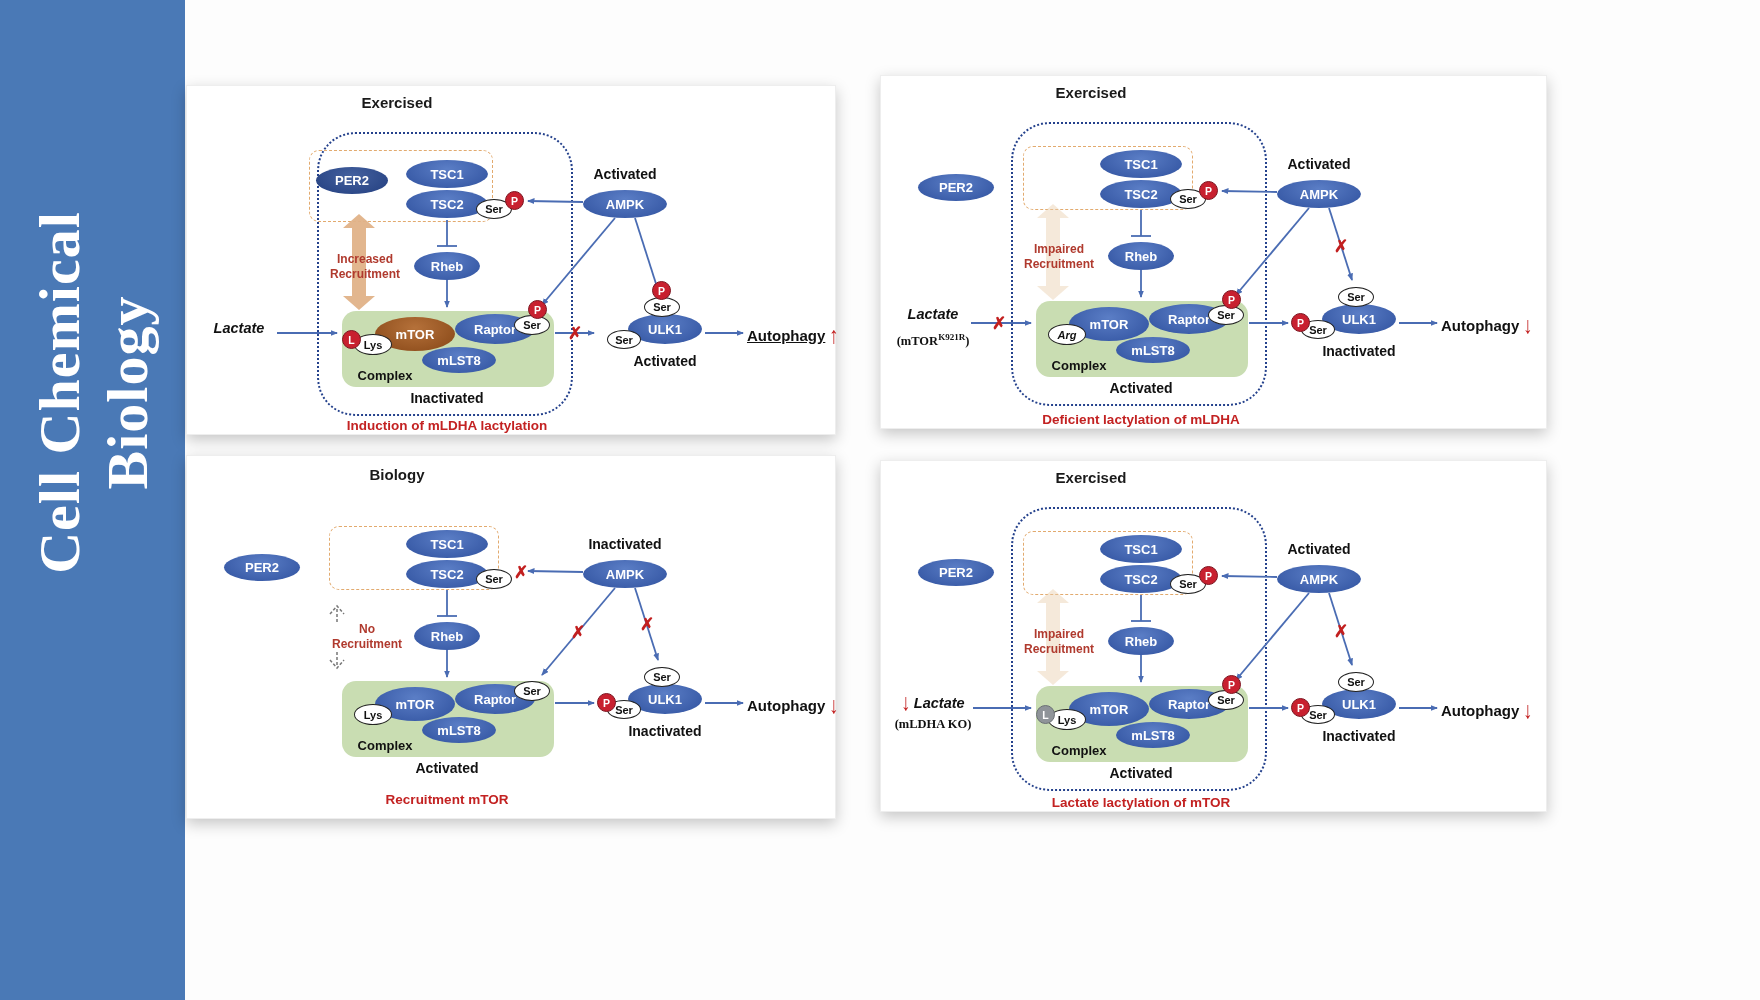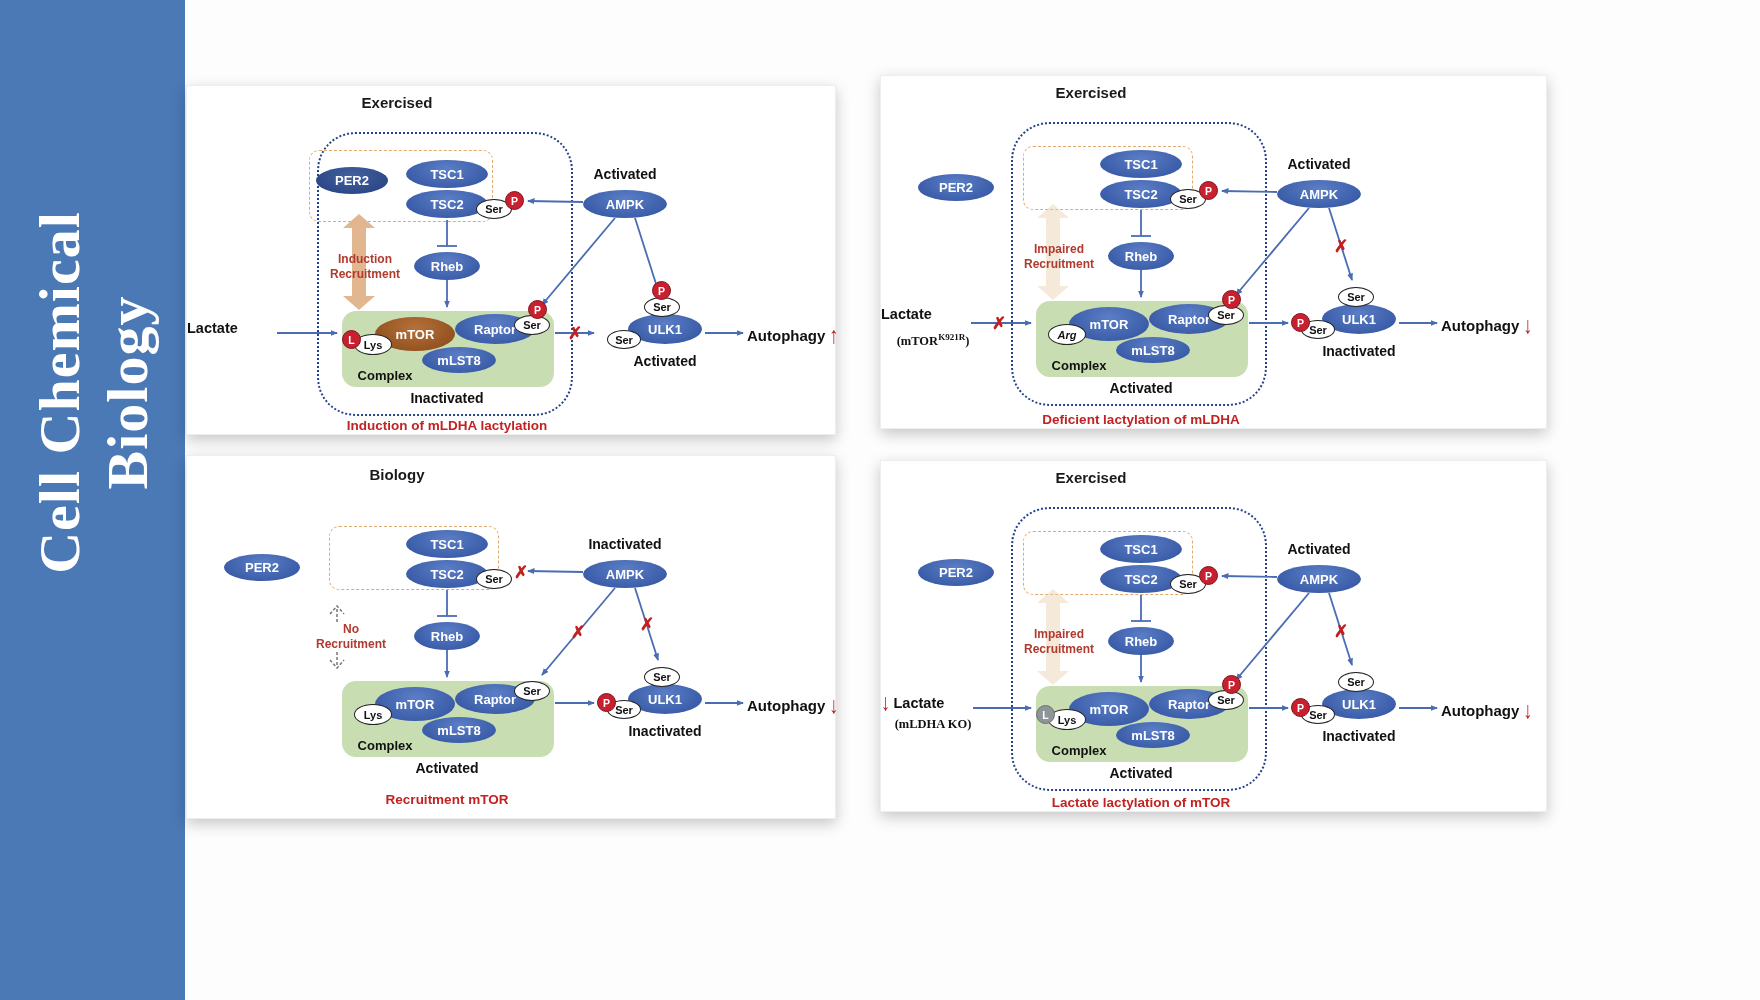--- a/index.html
+++ b/index.html
@@ -25,21 +25,21 @@
     color:#fff;font-weight:bold;font-size:10.5px;display:flex;align-items:center;justify-content:center;}
   .lbadge.grey{background:#8f9499;border-color:#6b7075;}
   .title{position:absolute;z-index:4;font-weight:bold;font-size:15px;color:#1a1a1a;text-align:center;}
   .state{position:absolute;z-index:4;font-weight:bold;font-size:14px;color:#111;text-align:center;}
   .caption{position:absolute;z-index:4;font-weight:bold;font-size:13.5px;color:#c32222;text-align:center;}
   .recruit{position:absolute;z-index:7;font-weight:bold;font-size:12px;color:#b03a2e;text-align:center;line-height:1.25;}
   .complexbox{position:absolute;z-index:1;background:#c9ddb2;border-radius:14px;}
   .dashedborder{position:absolute;z-index:1;border:2.2px dotted #24418c;border-radius:38px;}
   .orangebox{position:absolute;z-index:1;border:1.6px dashed #e2aa6e;border-radius:10px;}
   .xmark{position:absolute;z-index:8;color:#c21f1f;font-weight:bold;font-size:17px;transform:translate(-50%,-50%);}
-  .lactate{position:absolute;z-index:4;font-weight:bold;font-size:14.5px;color:#111;white-space:nowrap;}
+  .lactate{position:absolute;z-index:4;font-weight:bold;font-size:14.5px;color:#111;text-align:center;white-space:nowrap;font-style:italic;}
   .note{position:absolute;z-index:4;font-family:"Liberation Serif",serif;font-weight:bold;font-size:12.5px;color:#111;text-align:center;white-space:nowrap;}
   .sup{font-size:9px;vertical-align:super;}
   .autoph{position:absolute;z-index:4;font-weight:bold;font-size:15px;color:#111;white-space:nowrap;}
   .aarrow{color:#c21f1f;font-weight:bold;font-size:19px;margin-left:4px;display:inline-block;transform:scaleY(1.25);}
   .aarrow.lead{margin-left:0;margin-right:3px;}
 </style>
 </head>
 <body>
 
 <svg width="0" height="0" style="position:absolute">
@@ -74,21 +74,21 @@
   <div class="dashedborder" style="left:130px;top:46px;width:252px;height:280px;"></div>
   <div class="orangebox" style="left:122px;top:64px;width:182px;height:70px;"></div>
   <div class="node dark" style="left:129px;top:81px;width:72px;height:27px;">PER2</div>
   <div class="node" style="left:219px;top:74px;width:82px;height:28px;">TSC1</div>
   <div class="node" style="left:219px;top:104px;width:82px;height:28px;">TSC2</div>
   <div class="badge" style="left:289px;top:113px;width:34px;height:18px;">Ser</div>
   <div class="pbadge" style="left:318px;top:105px;">P</div>
   <div class="state" style="left:378px;top:80px;width:120px;">Activated</div>
   <div class="node" style="left:396px;top:104px;width:84px;height:28px;">AMPK</div>
   <div class="recruit" style="left:126px;top:166px;width:104px;">
-    <div>Induction</div>
+    <div>Increased</div>
     <div>Recruitment</div>
   </div>
   <div class="node" style="left:227px;top:166px;width:66px;height:28px;">Rheb</div>
   <div class="complexbox" style="left:155px;top:225px;width:212px;height:76px;"></div>
   <div class="node brown" style="left:188px;top:231px;width:80px;height:34px;">mTOR</div>
   <div class="badge" style="left:167px;top:248px;width:36px;height:19px;">Lys</div>
   <div class="lbadge" style="left:155px;top:244px;">L</div>
   <div class="node" style="left:268px;top:228px;width:80px;height:30px;">Raptor</div>
   <div class="badge" style="left:327px;top:229px;width:34px;height:18px;">Ser</div>
   <div class="pbadge" style="left:341px;top:214px;">P</div>
@@ -97,21 +97,21 @@
   <div class="state" style="left:180px;top:304px;width:160px;">Inactivated</div>
   <div class="lactate" style="left:0px;top:234px;width:104px;">
     <span>Lactate</span>
   </div>
   <span class="xmark" style="left:388px;top:247px;">✗</span>
   <div class="node" style="left:441px;top:228px;width:74px;height:30px;">ULK1</div>
   <div class="badge" style="left:457px;top:211px;width:34px;height:18px;">Ser</div>
   <div class="pbadge" style="left:465px;top:195px;">P</div>
   <div class="badge" style="left:420px;top:244px;width:32px;height:17px;">Ser</div>
   <div class="state" style="left:408px;top:267px;width:140px;">Activated</div>
-  <div class="autoph" style="left:560px;top:238px;">
+  <div class="autoph" style="left:560px;top:238px;text-decoration:underline;">
     <span>Autophagy</span><span class="aarrow">↑</span>
   </div>
   <div class="caption" style="left:60px;top:332px;width:400px;">Induction of mLDHA lactylation</div>
 </div>
 
 <div class="panel" style="left:880px;top:75px;width:665px;height:352px;">
   <svg class="layer">
     <polygon points="172,128 188,142 179,142 179,210 188,210 172,224 156,210 165,210 165,142 156,142" fill="#e8cfae" opacity="0.45"></polygon>
     <line class="ln" x1="396" y1="116" x2="341" y2="115" marker-end="url(#ah)"></line>
     <path class="ln" d="M260,134 V160"></path>
@@ -181,21 +181,21 @@
   </svg>
   <div class="title" style="left:110px;top:10px;width:200px;">Biology</div>
   <div class="orangebox" style="left:142px;top:70px;width:168px;height:62px;"></div>
   <div class="node" style="left:37px;top:98px;width:76px;height:27px;">PER2</div>
   <div class="node" style="left:219px;top:74px;width:82px;height:28px;">TSC1</div>
   <div class="node" style="left:219px;top:104px;width:82px;height:28px;">TSC2</div>
   <div class="badge" style="left:289px;top:113px;width:34px;height:18px;">Ser</div>
   <span class="xmark" style="left:334px;top:116px;">✗</span>
   <div class="state" style="left:378px;top:80px;width:120px;">Inactivated</div>
   <div class="node" style="left:396px;top:104px;width:84px;height:28px;">AMPK</div>
-  <div class="recruit" style="left:112px;top:166px;width:104px;">
+  <div class="recruit" style="left:128px;top:166px;width:104px;">
     <div>No</div>
     <div>Recruitment</div>
   </div>
   <div class="node" style="left:227px;top:166px;width:66px;height:28px;">Rheb</div>
   <div class="complexbox" style="left:155px;top:225px;width:212px;height:76px;"></div>
   <div class="node" style="left:188px;top:231px;width:80px;height:34px;">mTOR</div>
   <div class="badge" style="left:167px;top:248px;width:36px;height:19px;">Lys</div>
   <div class="node" style="left:268px;top:228px;width:80px;height:30px;">Raptor</div>
   <div class="badge" style="left:327px;top:225px;width:34px;height:18px;">Ser</div>
   <div class="node" style="left:235px;top:261px;width:74px;height:26px;">mLST8</div>

